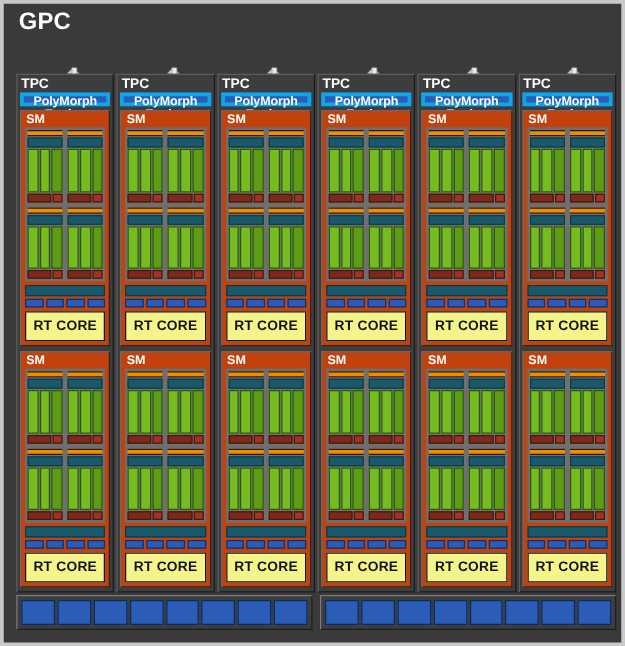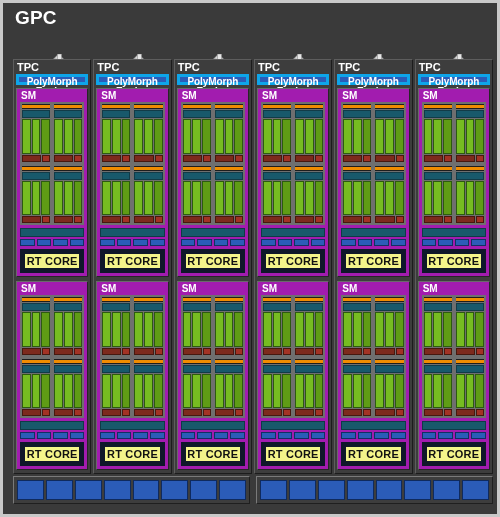--- a/index.html
+++ b/index.html
@@ -113,21 +113,21 @@
     height: 11px;
     box-sizing: border-box;
     letter-spacing: -0.1px;
     margin-bottom: 3px;
   }
 
   
   .sm {
     flex: 1 1 0;
     box-sizing: border-box;
-    background: #a21caf;
+    background: #c2410c;
     border: 1px solid #262626;
     border-top-color: #6a6a6a;
     border-left-color: #6a6a6a;
     margin-bottom: 4px;
     padding: 1px 3px 3px 3px;
     display: flex;
     flex-direction: column;
   }
   .sm:last-child { margin-bottom: 0; }
   .sm-label {
@@ -227,21 +227,21 @@
     background: #2b5cb8;
     border: 1px solid #123063;
     box-sizing: border-box;
   }
 
   
   .rt-core {
     height: 24px;
     margin-top: 3px;
     background: #f4f48a;
-    border: 5px solid #0f172a;
+    border: 1px solid #0f172a;
     box-sizing: border-box;
     color: #111111;
     font-size: 11px;
     font-weight: bold;
     display: flex;
     align-items: center;
     justify-content: center;
     flex: none;
     letter-spacing: 0.2px;
   }

